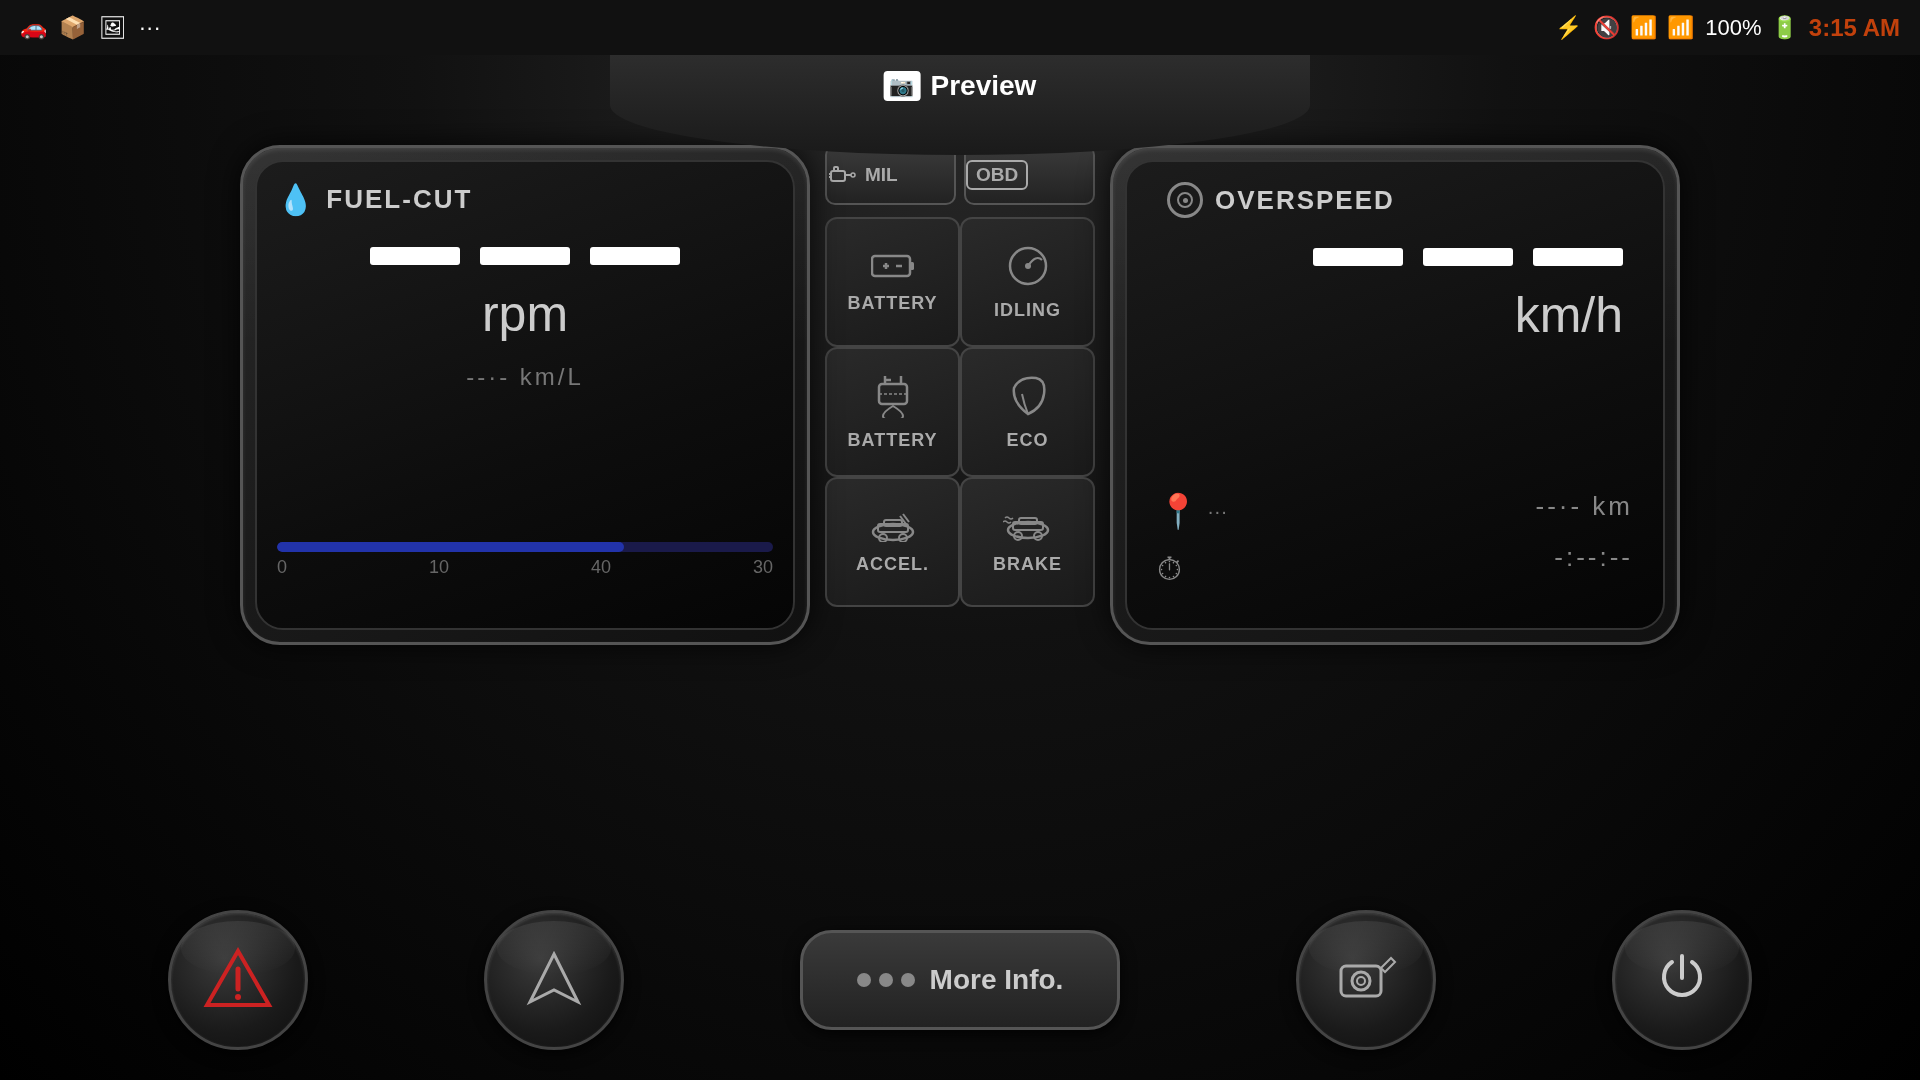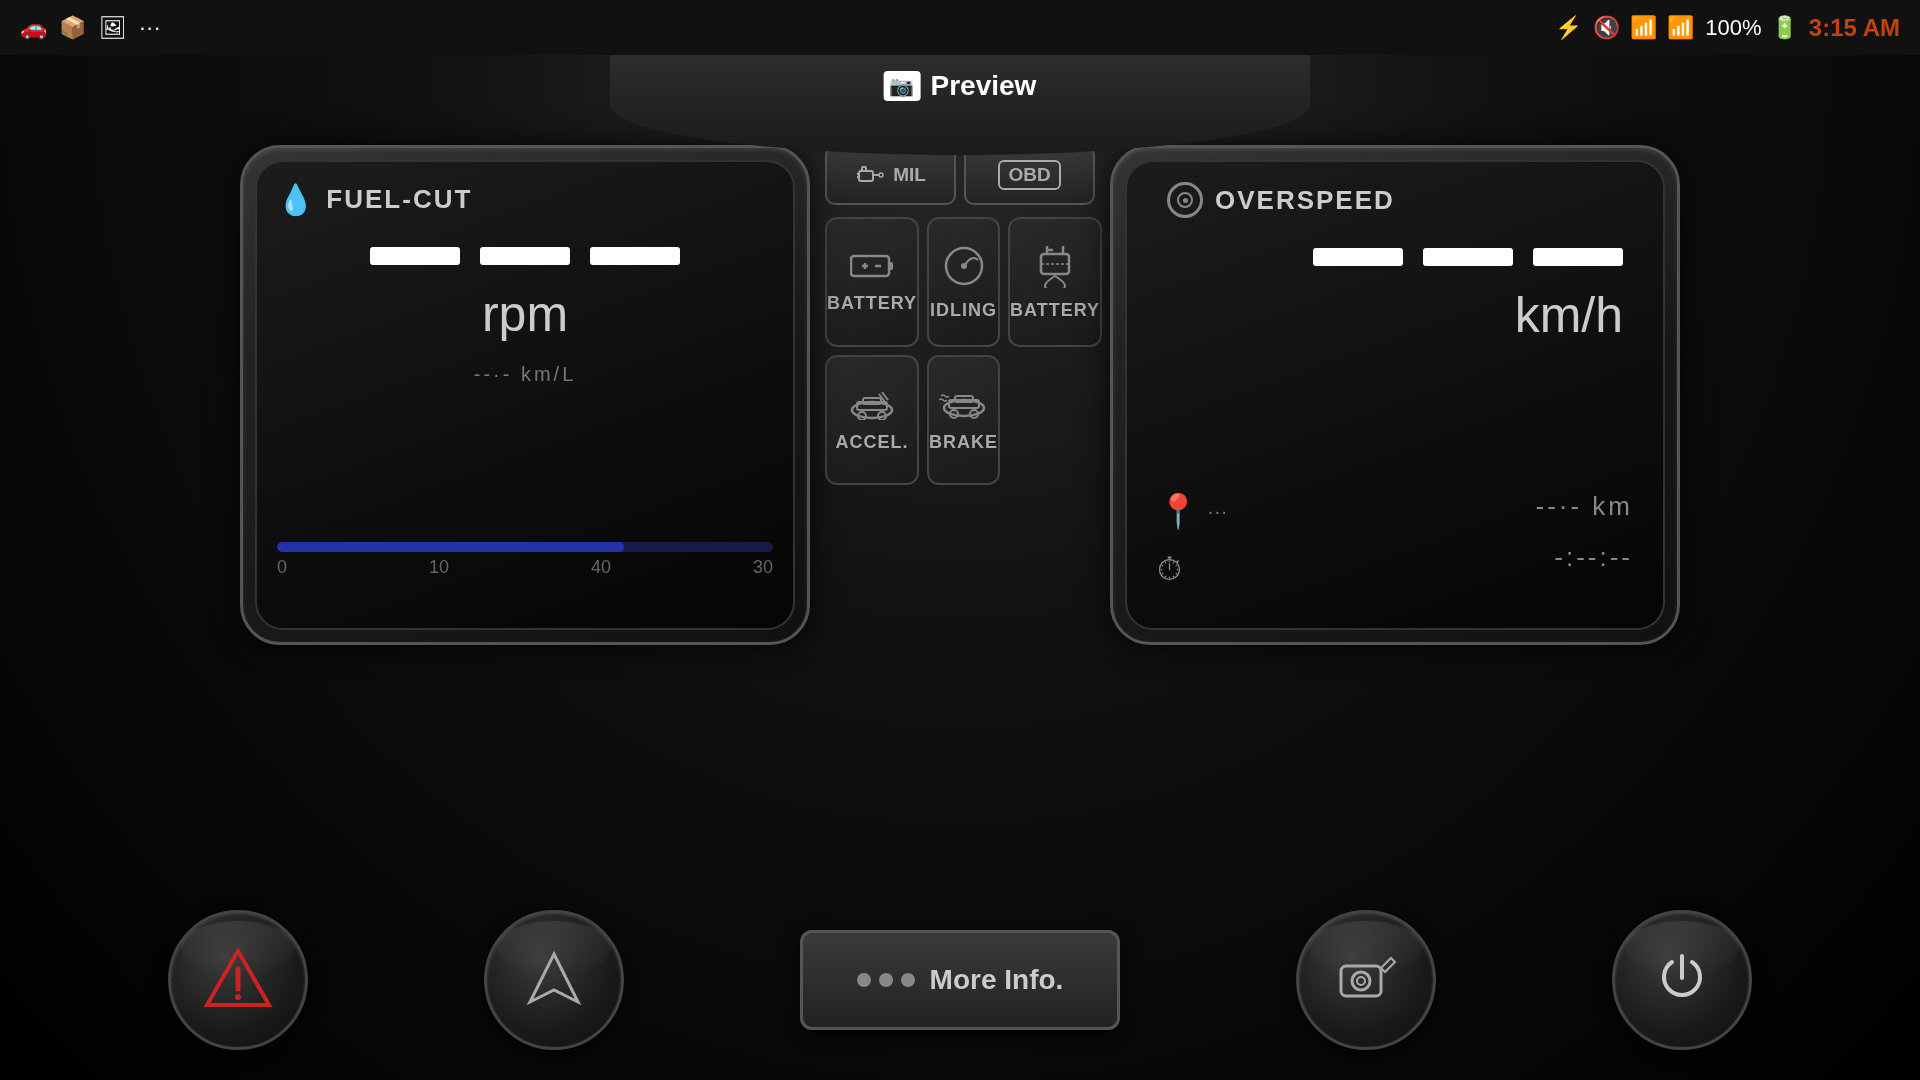--- a/index.html
+++ b/index.html
@@ -216,33 +216,31 @@
       margin-bottom: 4px;
     }
     .obd-btn {
       flex: 1;
       height: 60px;
       background: linear-gradient(180deg, #3a3a3a, #222);
       border: 2px solid #555;
       border-radius: 10px;
       display: flex;
       align-items: center;
-      justify-content: center;
       gap: 8px;
       color: #aaa;
       font-size: 20px;
       font-weight: bold;
       cursor: pointer;
     }
 
     
     .status-grid {
       display: grid;
-      grid-template-columns: 1fr 1fr 1fr 1fr;
-      gap: 8px;
+      grid-template-columns: 1fr 1fr;
     }
     .status-item {
       background: linear-gradient(160deg, #2a2a2a, #1a1a1a);
       border: 2px solid #444;
       border-radius: 12px;
       height: 130px;
       display: flex;
       flex-direction: column;
       align-items: center;
       justify-content: center;
@@ -287,21 +285,21 @@
       height: 40%;
       background: linear-gradient(180deg, rgba(255,255,255,0.08), transparent);
       border-radius: 50%;
     }
 
     .more-info-btn {
       width: 320px;
       height: 100px;
       background: linear-gradient(180deg, #3a3a3a, #222);
       border: 3px solid #555;
-      border-radius: 12px;
+      border-radius: 32px;
       display: flex;
       align-items: center;
       justify-content: center;
       gap: 15px;
       cursor: pointer;
       box-shadow: 0 4px 15px rgba(0,0,0,0.8);
     }
     .more-info-dots {
       display: flex;
       gap: 8px;
@@ -314,21 +312,21 @@
     }
     .more-info-label {
       color: #ccc;
       font-size: 28px;
       font-weight: bold;
     }
 
     
     .dot-dashes {
       color: #777;
-      font-size: 20px;
+      font-size: 24px;
       letter-spacing: 3px;
     }
 
     
     .arch-deco {
       position: absolute;
       top: 0;
       left: 50%;
       transform: translateX(-50%);
       width: 700px;

